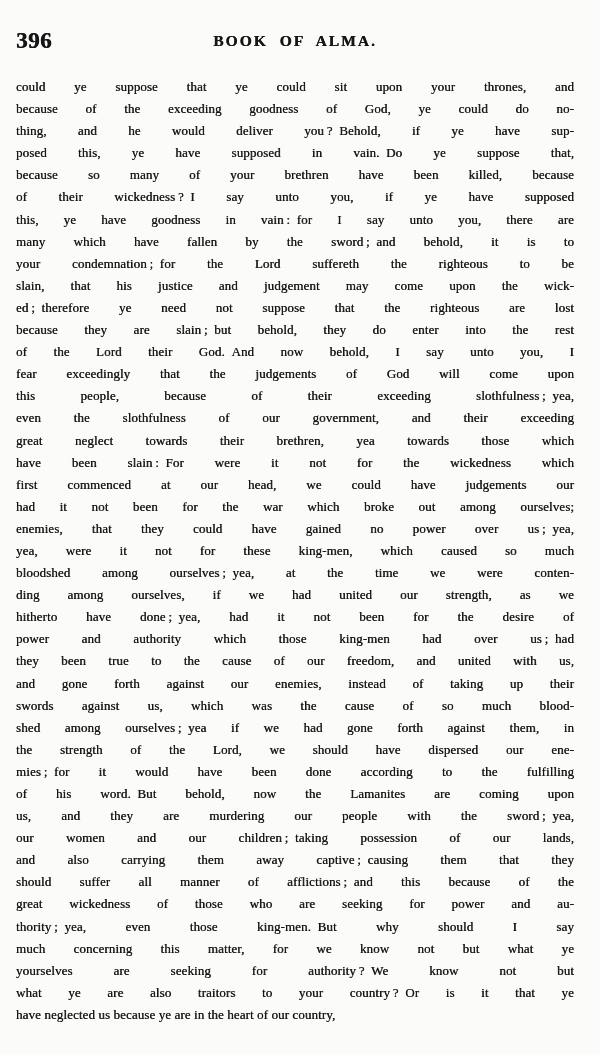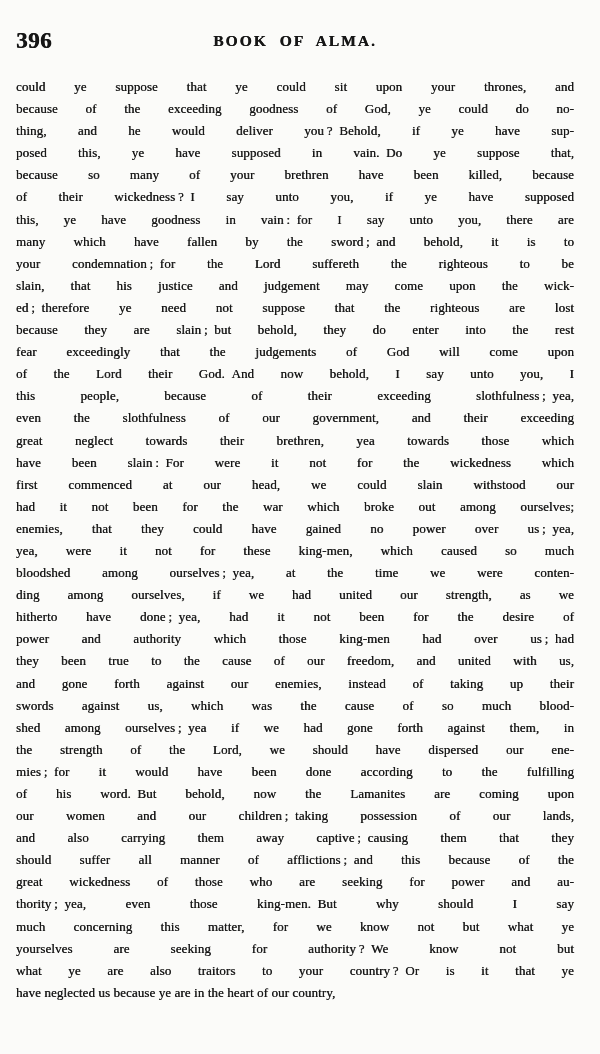--- a/index.html
+++ b/index.html
@@ -89,41 +89,42 @@
       <div class="text-line">thing, and he would deliver you ? Behold, if ye have sup-</div>
       <div class="text-line">posed this, ye have supposed in vain. Do ye suppose that,</div>
       <div class="text-line">because so many of your brethren have been killed, because</div>
       <div class="text-line">of their wickedness ? I say unto you, if ye have supposed</div>
       <div class="text-line">this, ye have goodness in vain : for I say unto you, there are</div>
       <div class="text-line">many which have fallen by the sword ; and behold, it is to</div>
       <div class="text-line">your condemnation ; for the Lord suffereth the righteous to be</div>
       <div class="text-line">slain, that his justice and judgement may come upon the wick-</div>
       <div class="text-line">ed ; therefore ye need not suppose that the righteous are lost</div>
       <div class="text-line">because they are slain ; but behold, they do enter into the rest</div>
+      <div class="text-line">of the Lord their God. And now behold, I say unto you, I</div>
       <div class="text-line">fear exceedingly that the judgements of God will come upon</div>
-      <div class="text-line">of the Lord their God. And now behold, I say unto you, I</div>
       <div class="text-line">this people, because of their exceeding slothfulness ; yea,</div>
       <div class="text-line">even the slothfulness of our government, and their exceeding</div>
       <div class="text-line">great neglect towards their brethren, yea towards those which</div>
       <div class="text-line">have been slain : For were it not for the wickedness which</div>
-      <div class="text-line">first commenced at our head, we could slain withstood our</div>
+      <div class="text-line">first commenced at our head, we could have judgements our</div>
       <div class="text-line">had it not been for the war which broke out among ourselves;</div>
       <div class="text-line">enemies, that they could have gained no power over us ; yea,</div>
       <div class="text-line">yea, were it not for these king-men, which caused so much</div>
       <div class="text-line">bloodshed among ourselves ; yea, at the time we were conten-</div>
       <div class="text-line">ding among ourselves, if we had united our strength, as we</div>
       <div class="text-line">hitherto have done ; yea, had it not been for the desire of</div>
       <div class="text-line">power and authority which those king-men had over us ; had</div>
       <div class="text-line">they been true to the cause of our freedom, and united with us,</div>
       <div class="text-line">and gone forth against our enemies, instead of taking up their</div>
       <div class="text-line">swords against us, which was the cause of so much blood-</div>
       <div class="text-line">shed among ourselves ; yea if we had gone forth against them, in</div>
       <div class="text-line">the strength of the Lord, we should have dispersed our ene-</div>
       <div class="text-line">mies ; for it would have been done according to the fulfilling</div>
       <div class="text-line">of his word. But behold, now the Lamanites are coming upon</div>
+      <div class="text-line">us, and they are murdering our people with the sword ; yea,</div>
       <div class="text-line">our women and our children ; taking possession of our lands,</div>
       <div class="text-line">and also carrying them away captive ; causing them that they</div>
       <div class="text-line">should suffer all manner of afflictions ; and this because of the</div>
       <div class="text-line">great wickedness of those who are seeking for power and au-</div>
       <div class="text-line">thority ; yea, even those king-men. But why should I say</div>
       <div class="text-line">much concerning this matter, for we know not but what ye</div>
       <div class="text-line">yourselves are seeking for authority ? We know not but</div>
       <div class="text-line">what ye are also traitors to your country ? Or is it that ye</div>
       <div class="text-line">have neglected us because ye are in the heart of our country,</div>
     </main>

